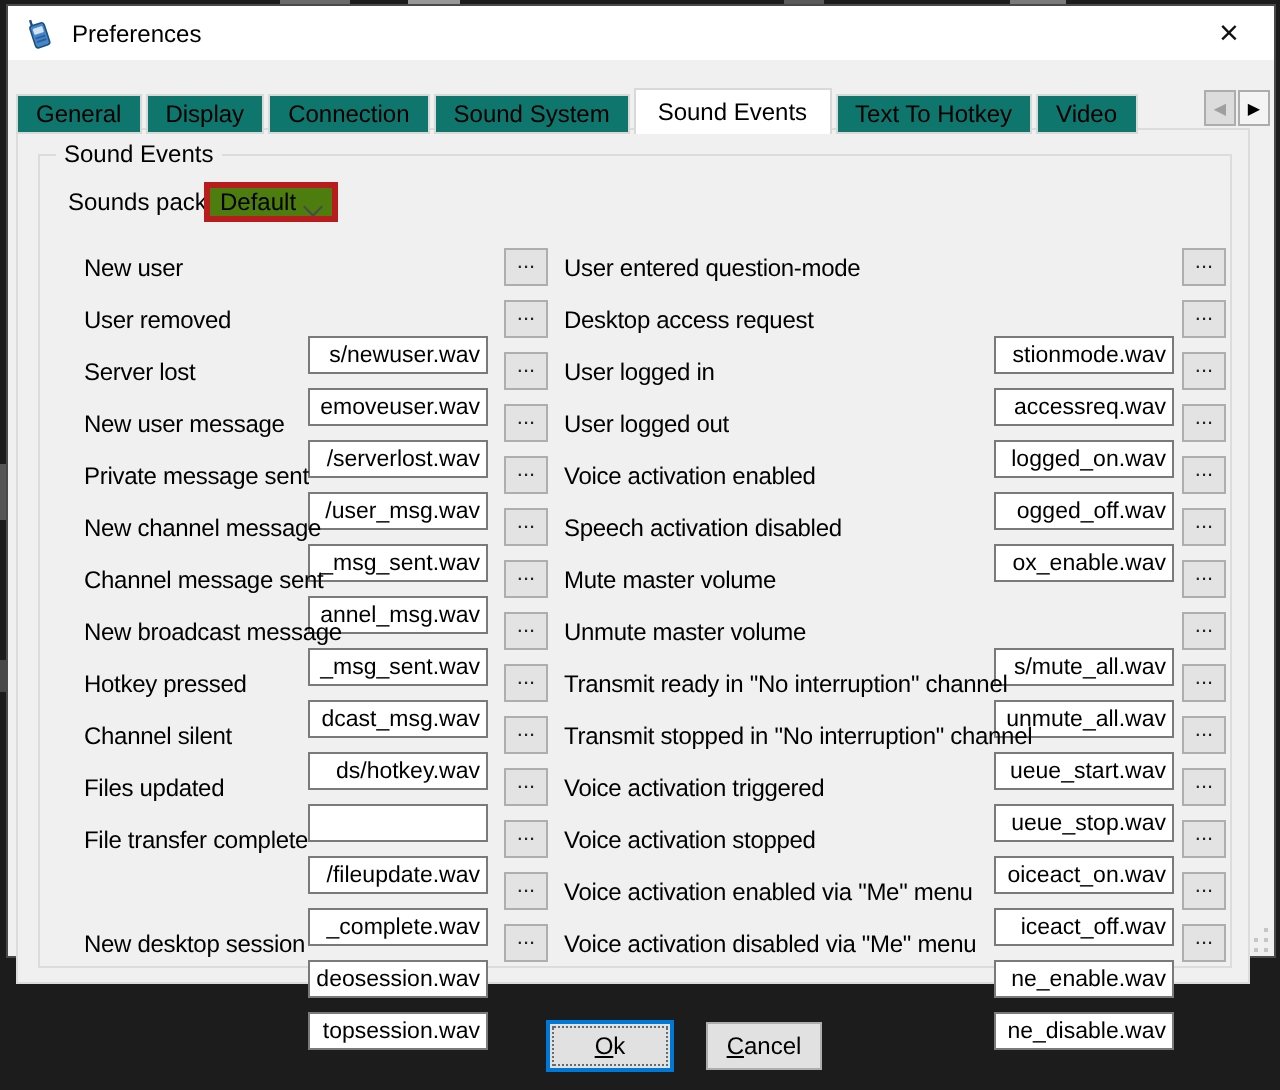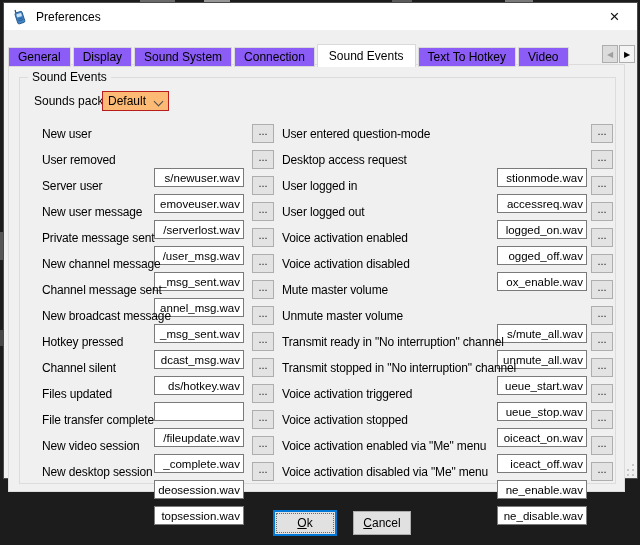--- a/index.html
+++ b/index.html
@@ -7,31 +7,31 @@
   .screen{position:relative;width:640px;height:545px;background:#1c1c1c;}
   .deco{position:absolute;}
   .window{position:absolute;left:4px;top:3px;width:633px;height:475px;background:#f0f0f0;box-shadow:0 0 0 1px #4a4a4a;}
   
   .titlebar{position:absolute;left:0;top:0;right:0;height:27px;background:#ffffff;display:flex;align-items:center;}
   .title-icon{margin-left:7px;width:17px;height:17px;flex:0 0 auto;}
   .title-text{margin-left:8px;font-size:12px;color:#000;}
   .close-btn{position:absolute;right:0;top:0;width:45px;height:27px;display:flex;align-items:center;justify-content:center;font-size:17px;font-weight:300;color:#111;cursor:default;}
   
   .tabbar{position:absolute;left:4px;top:38px;width:594px;height:26px;display:flex;align-items:flex-end;overflow:hidden;z-index:3;}
-  .tab{flex:0 0 auto;height:20px;line-height:19px;padding:0 9px;font-size:12px;color:#000;background:#8b5cf6;border:1px solid #d9d9d9;margin-right:2px;white-space:nowrap;box-sizing:border-box;}
+  .tab{flex:0 0 auto;height:20px;line-height:19px;padding:0 9px;font-size:12px;color:#000;background:#0f766e;border:1px solid #d9d9d9;margin-right:2px;white-space:nowrap;box-sizing:border-box;}
   .tab.active{height:24px;line-height:22px;padding:0 11px;background:#fff;border-bottom:1px solid #fff;margin-bottom:-1px;position:relative;z-index:4;}
   .tab-scroll{position:absolute;top:42px;width:16px;height:18px;box-sizing:border-box;border:1px solid #adadad;display:flex;align-items:center;justify-content:center;font-size:8px;z-index:5;}
   .tab-scroll.left{left:598px;background:#dcdcdc;color:#9f9f9f;}
   .tab-scroll.right{left:615px;background:#f4f4f4;color:#000;}
   
   .page{position:absolute;left:4px;top:61px;width:617px;height:428px;box-sizing:border-box;border:1px solid #dcdcdc;background:#f0f0f0;z-index:2;}
   .groupbox{position:absolute;left:10px;top:12px;width:597px;height:407px;box-sizing:border-box;border:1px solid #dcdcdc;}
   .group-label{position:absolute;left:8px;top:-8px;background:#f0f0f0;padding:0 4px;font-size:12px;color:#000;}
   .sp-label{position:absolute;left:14px;top:16px;font-size:12px;color:#000;}
-  .combo{position:absolute;left:82px;top:13px;width:67px;height:20px;box-sizing:border-box;border:1px solid #b91c1c;background:#fdba74;display:flex;align-items:center;font-size:12px;color:#000;padding-left:5px;cursor:default;}
+  .combo{position:absolute;left:82px;top:13px;width:67px;height:20px;box-sizing:border-box;border:3px solid #b91c1c;background:#4d7c0f;display:flex;align-items:center;font-size:12px;color:#000;padding-left:5px;cursor:default;}
   .combo .chev{position:absolute;right:6px;top:6px;width:6px;height:6px;border-right:1px solid #4a4a4a;border-bottom:1px solid #4a4a4a;transform:rotate(45deg);}
   .rows{position:absolute;left:8px;top:44px;right:0;}
   .ev-row{position:relative;height:26px;}
   .ev-label{position:absolute;top:1px;height:22px;line-height:22px;font-size:12px;letter-spacing:-0.15px;color:#000;white-space:nowrap;}
   .ev-label.left{left:14px;}
   .ev-label.right{left:254px;}
   .ev-input{position:absolute;top:2px;height:19px;width:90px;box-sizing:border-box;border:1px solid #7a7a7a;background:#fff;font-family:"Liberation Sans",sans-serif;font-size:11.5px;color:#000;padding:0 3px;text-align:right;outline:none;margin-top:44px;}
   .ev-input.left{left:126px;}
   .ev-input.right{left:469px;}
   .browse-btn{position:absolute;top:2px;height:19px;width:22px;box-sizing:border-box;border:1px solid #aeaeae;background:#e3e3e3;font-family:"Liberation Sans",sans-serif;font-size:11px;line-height:10px;color:#222;padding:0 0 6px 0;cursor:default;}
@@ -72,22 +72,22 @@
           <rect x="6.2" y="12" width="5" height="1" fill="#2a609b"></rect>
         </g>
       </svg>
       <span class="title-text">Preferences</span>
       <div class="close-btn">×</div>
     </div>
 
     <div class="tabbar">
         <div class="tab">General</div>
         <div class="tab">Display</div>
+        <div class="tab">Connection</div>
         <div class="tab">Sound System</div>
-        <div class="tab">Connection</div>
         <div class="tab active">Sound Events</div>
         <div class="tab">Text To Hotkey</div>
         <div class="tab">Video</div>
       </div>
     <div class="tab-scroll left">◀</div>
     <div class="tab-scroll right">▶</div>
 
     <div class="page">
       <div class="groupbox">
         <span class="group-label">Sound Events</span>
@@ -111,21 +111,21 @@
   <div class="ev-row">
     <span class="ev-label left">User removed</span>
     <input class="ev-input left" value="emoveuser.wav" style="">
     <button class="browse-btn left">...</button>
     <span class="ev-label right">Desktop access request</span>
     <input class="ev-input right" value="accessreq.wav" style="">
     <button class="browse-btn right">...</button>
   </div>
 
   <div class="ev-row">
-    <span class="ev-label left">Server user</span>
+    <span class="ev-label left">Server lost</span>
     <input class="ev-input left" value="/serverlost.wav" style="">
     <button class="browse-btn left">...</button>
     <span class="ev-label right">User logged in</span>
     <input class="ev-input right" value="logged_on.wav" style="">
     <button class="browse-btn right">...</button>
   </div>
 
   <div class="ev-row">
     <span class="ev-label left">New user message</span>
     <input class="ev-input left" value="/user_msg.wav" style="">
@@ -141,21 +141,21 @@
     <button class="browse-btn left">...</button>
     <span class="ev-label right">Voice activation enabled</span>
     <input class="ev-input right" value="ox_enable.wav" style="">
     <button class="browse-btn right">...</button>
   </div>
 
   <div class="ev-row">
     <span class="ev-label left">New channel message</span>
     <input class="ev-input left" value="annel_msg.wav" style="">
     <button class="browse-btn left">...</button>
-    <span class="ev-label right">Voice activation disabled</span>
+    <span class="ev-label right">Speech activation disabled</span>
     <button class="browse-btn right">...</button>
   </div>
 
   <div class="ev-row">
     <span class="ev-label left">Channel message sent</span>
     <input class="ev-input left" value="_msg_sent.wav" style="">
     <button class="browse-btn left">...</button>
     <span class="ev-label right">Mute master volume</span>
     <input class="ev-input right" value="s/mute_all.wav" style="">
     <button class="browse-btn right">...</button>
@@ -200,21 +200,20 @@
   <div class="ev-row">
     <span class="ev-label left">File transfer complete</span>
     <input class="ev-input left" value="_complete.wav" style="">
     <button class="browse-btn left">...</button>
     <span class="ev-label right">Voice activation stopped</span>
     <input class="ev-input right" value="iceact_off.wav" style="">
     <button class="browse-btn right">...</button>
   </div>
 
   <div class="ev-row">
-    <span class="ev-label left">New video session</span>
     <input class="ev-input left" value="deosession.wav" style="">
     <button class="browse-btn left">...</button>
     <span class="ev-label right">Voice activation enabled via "Me" menu</span>
     <input class="ev-input right" value="ne_enable.wav" style="">
     <button class="browse-btn right">...</button>
   </div>
 
   <div class="ev-row">
     <span class="ev-label left">New desktop session</span>
     <input class="ev-input left" value="topsession.wav" style="">

